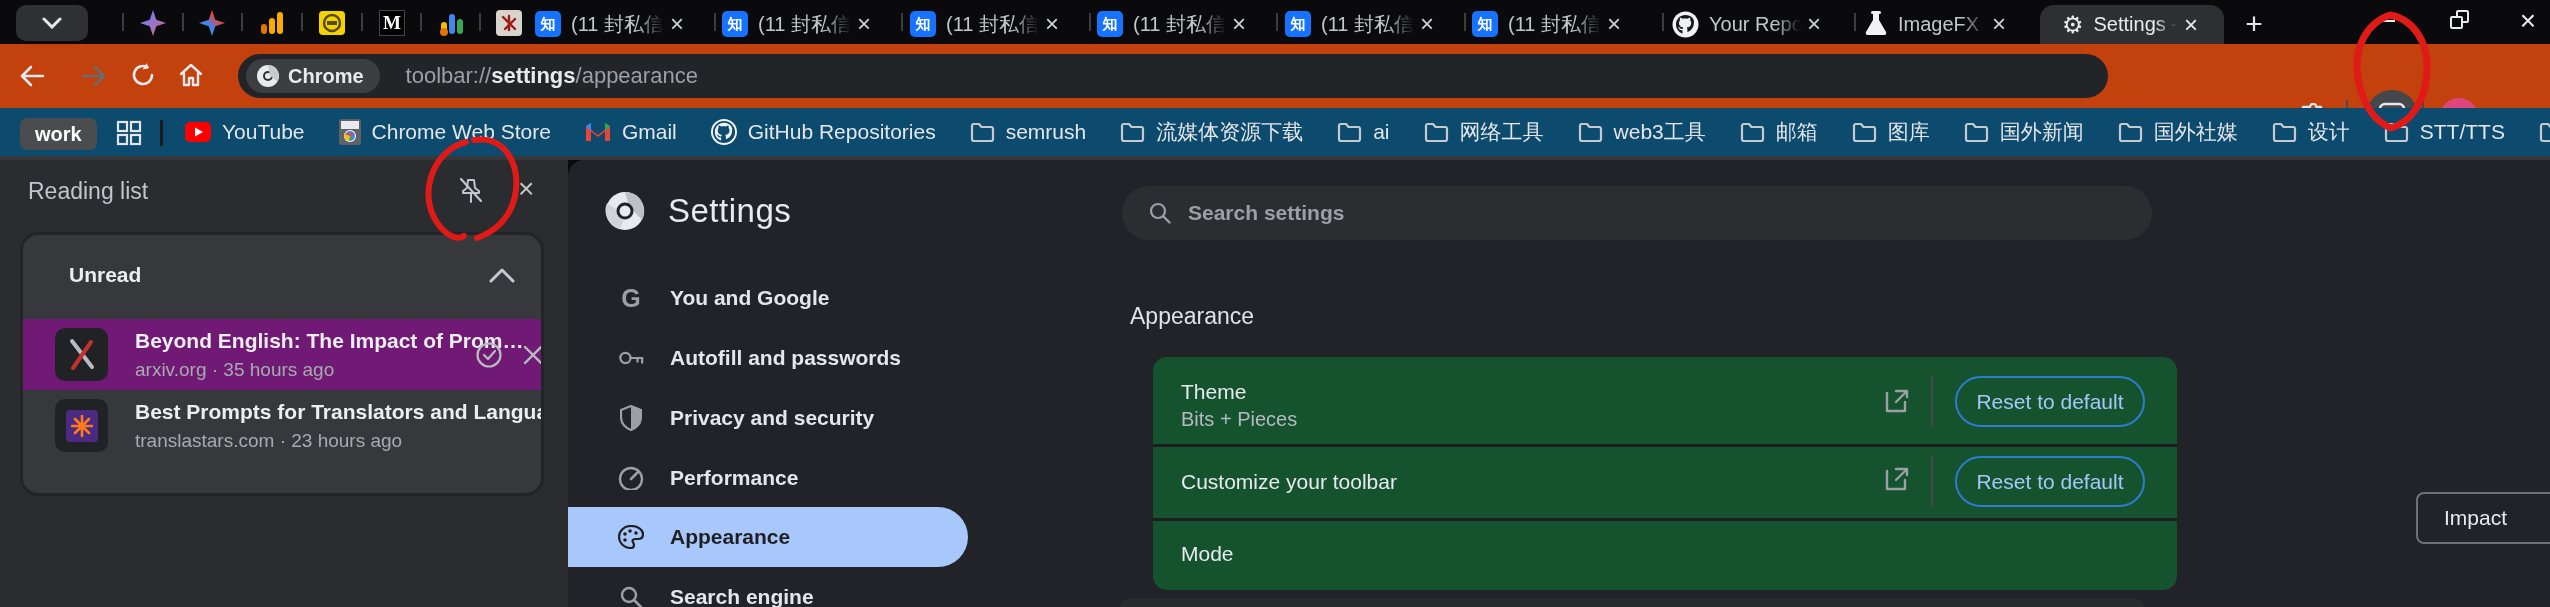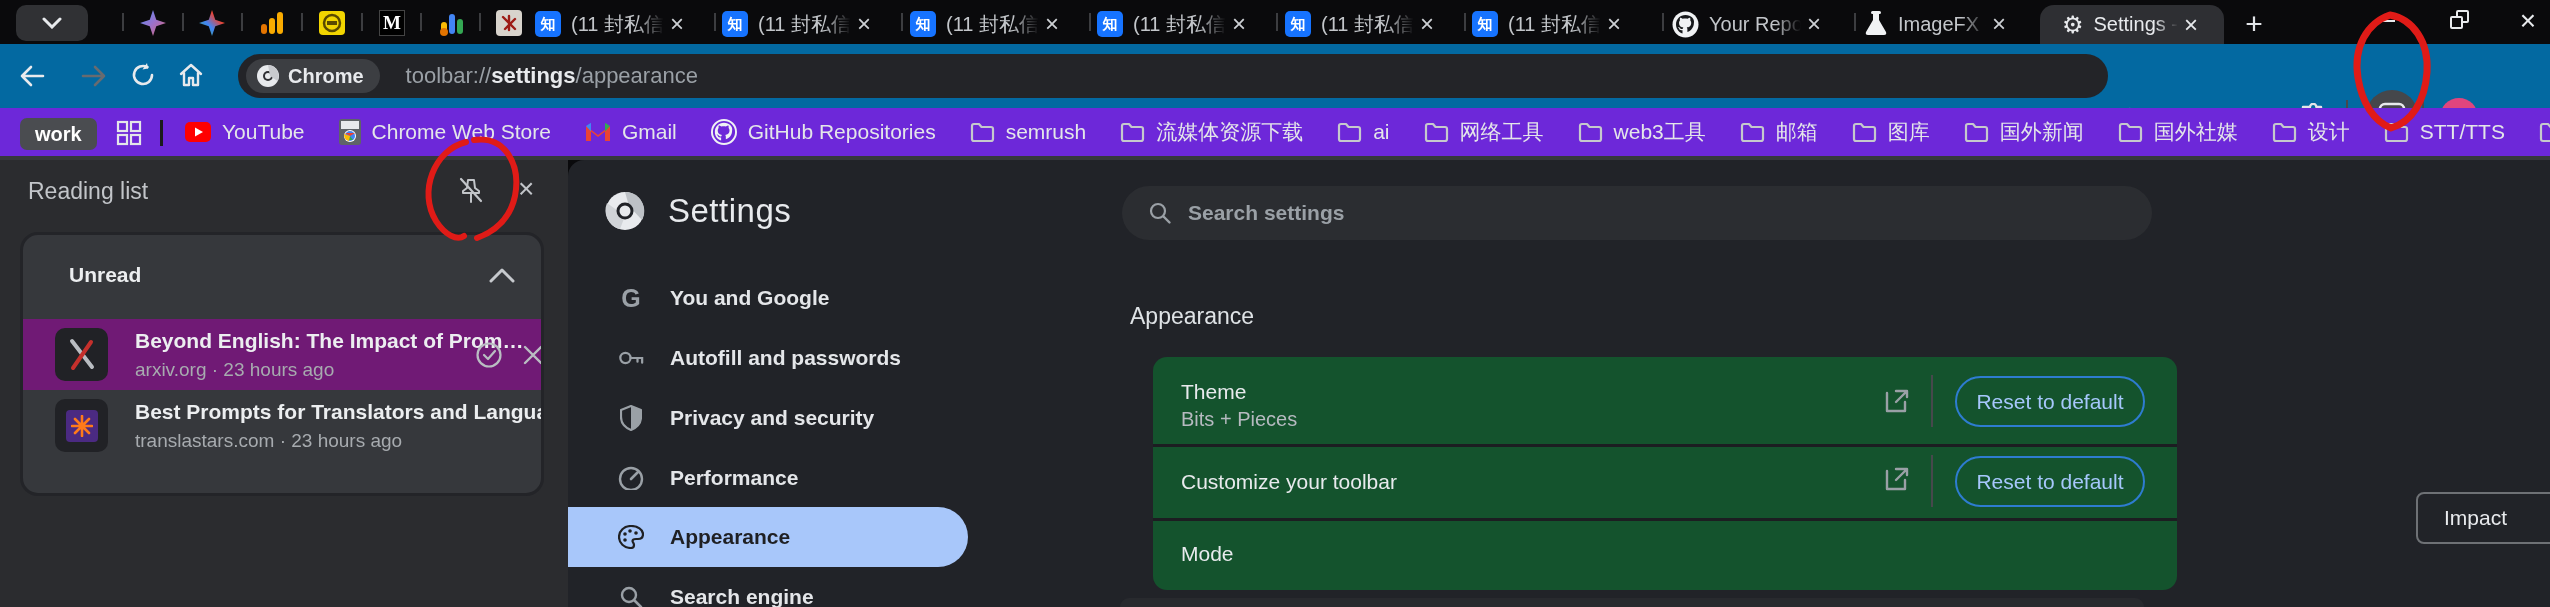--- a/index.html
+++ b/index.html
@@ -13,34 +13,34 @@
   .pin { position:absolute; top:9px; width:28px; height:28px; display:flex; align-items:center; justify-content:center; }
   .ztab { position:absolute; top:4px; height:40px; display:flex; align-items:center; }
   .ztab .fav { width:26px; height:26px; border-radius:5px; background:#1673ff; color:#fff; font-size:15px; font-weight:bold; display:flex; align-items:center; justify-content:center; flex:0 0 auto; }
   .tab-title { color:#c3c6ca; font-size:20px; white-space:nowrap; overflow:hidden; margin-left:10px; -webkit-mask-image:linear-gradient(90deg,#000 72%,transparent); mask-image:linear-gradient(90deg,#000 72%,transparent); }
   .tab-close { color:#cdd0d4; font-size:24px; line-height:24px; margin-left:6px; flex:0 0 auto; cursor:default; }
   .active-tab { position:absolute; top:5px; height:39px; background:#2e2f33; border-radius:14px 14px 0 0; display:flex; align-items:center; }
   .newtab-btn { position:absolute; top:6px; width:36px; height:36px; color:#e2e4e8; font-size:30px; font-weight:300; display:flex; align-items:center; justify-content:center; }
   .wc { position:absolute; top:0; width:60px; height:42px; display:flex; align-items:center; justify-content:center; color:#e8eaed; }
 
   
-  .toolbar { position:absolute; left:0; top:44px; width:2550px; height:64px; background:#0369a1; }
+  .toolbar { position:absolute; left:0; top:44px; width:2550px; height:64px; background:#c2410c; }
   .tico { position:absolute; display:flex; align-items:center; justify-content:center; }
   .omnibox { position:absolute; left:238px; top:10px; width:1870px; height:44px; background:#232428; border-radius:22px; display:flex; align-items:center; }
   .chip { margin-left:8px; height:34px; background:#3c3e42; border-radius:17px; display:flex; align-items:center; padding:0 16px 0 10px; }
   .chip-label { color:#e8eaed; font-size:20px; font-weight:bold; margin-left:8px; }
   .url { margin-left:26px; font-size:22px; white-space:nowrap; }
   .url .dim { color:#9aa0a6; }
   .url .hi { color:#e8eaed; font-weight:bold; }
   .avatar { position:absolute; left:2440px; top:54px; width:38px; height:38px; border-radius:50%; background:#e0457e; color:#fff; font-size:19px; font-weight:bold; display:flex; align-items:center; justify-content:center; }
   .rl-circle { position:absolute; left:2366px; top:46px; width:52px; height:52px; border-radius:50%; background:#45474b; }
   .badge { position:absolute; left:2180px; top:82px; background:#d33a2c; color:#fff; font-size:14px; font-weight:bold; border-radius:4px; padding:1px 4px; }
 
   
-  .bookbar { position:absolute; left:0; top:108px; width:2550px; height:52px; background:#6d28d9; border-bottom:4px solid #37383c; }
+  .bookbar { position:absolute; left:0; top:108px; width:2550px; height:52px; background:#0c4a6e; border-bottom:4px solid #37383c; }
   .group-chip { position:absolute; left:20px; top:10px; height:32px; background:#4a4c50; border-radius:7px; color:#fff; font-size:20px; font-weight:bold; display:flex; align-items:center; padding:0 15px; }
   .bm-row { position:absolute; left:185px; top:0; height:48px; display:flex; align-items:center; gap:34px; }
   .bm { display:flex; align-items:center; gap:11px; }
   .bm-label { color:#e4e6e9; font-size:21px; white-space:nowrap; }
   .bsep { position:absolute; left:160px; top:12px; width:3px; height:26px; background:#1b1b1d; }
   .grid-ico { position:absolute; left:116px; top:12px; }
 
   
   .panel { position:absolute; left:0; top:160px; width:568px; height:447px; background:#2b2c2f; }
   .panel-title { position:absolute; left:28px; top:18px; color:#c2c5c9; font-size:23px; }
@@ -461,21 +461,21 @@
       </div>
 
       <div class="rl-item hover" style="top:84px">
         <div class="rl-tile">
           <svg width="30" height="34" viewBox="0 0 30 34">
               <path d="M5 3 L25 29" stroke="#b9bdc2" stroke-width="4" stroke-linecap="round"></path>
               <path d="M24 4 L6 30" stroke="#c5302c" stroke-width="4" stroke-linecap="round"></path>
             </svg>
         </div>
         <div class="rl-t">Beyond English: The Impact of Prom…</div>
-        <div class="rl-m">arxiv.org · 23 hours ago</div>
+        <div class="rl-m">arxiv.org · 35 hours ago</div>
         <svg class="rl-ctl" style="left:452px" width="28" height="28" viewBox="0 0 28 28">
             <circle cx="14" cy="14" r="11.5" stroke="#b9bdc2" stroke-width="2.2" fill="none"></circle>
             <path d="M9 14 L13 18 L20 10" stroke="#b9bdc2" stroke-width="2.2" fill="none" stroke-linecap="round" stroke-linejoin="round"></path>
           </svg>
         <svg class="rl-ctl" style="left:496px" width="28" height="28" viewBox="0 0 28 28">
             <path d="M6 6 L22 22 M22 6 L6 22" stroke="#b9bdc2" stroke-width="2.4" stroke-linecap="round"></path>
           </svg>
       </div>
 
       <div class="rl-item" style="top:155px">

